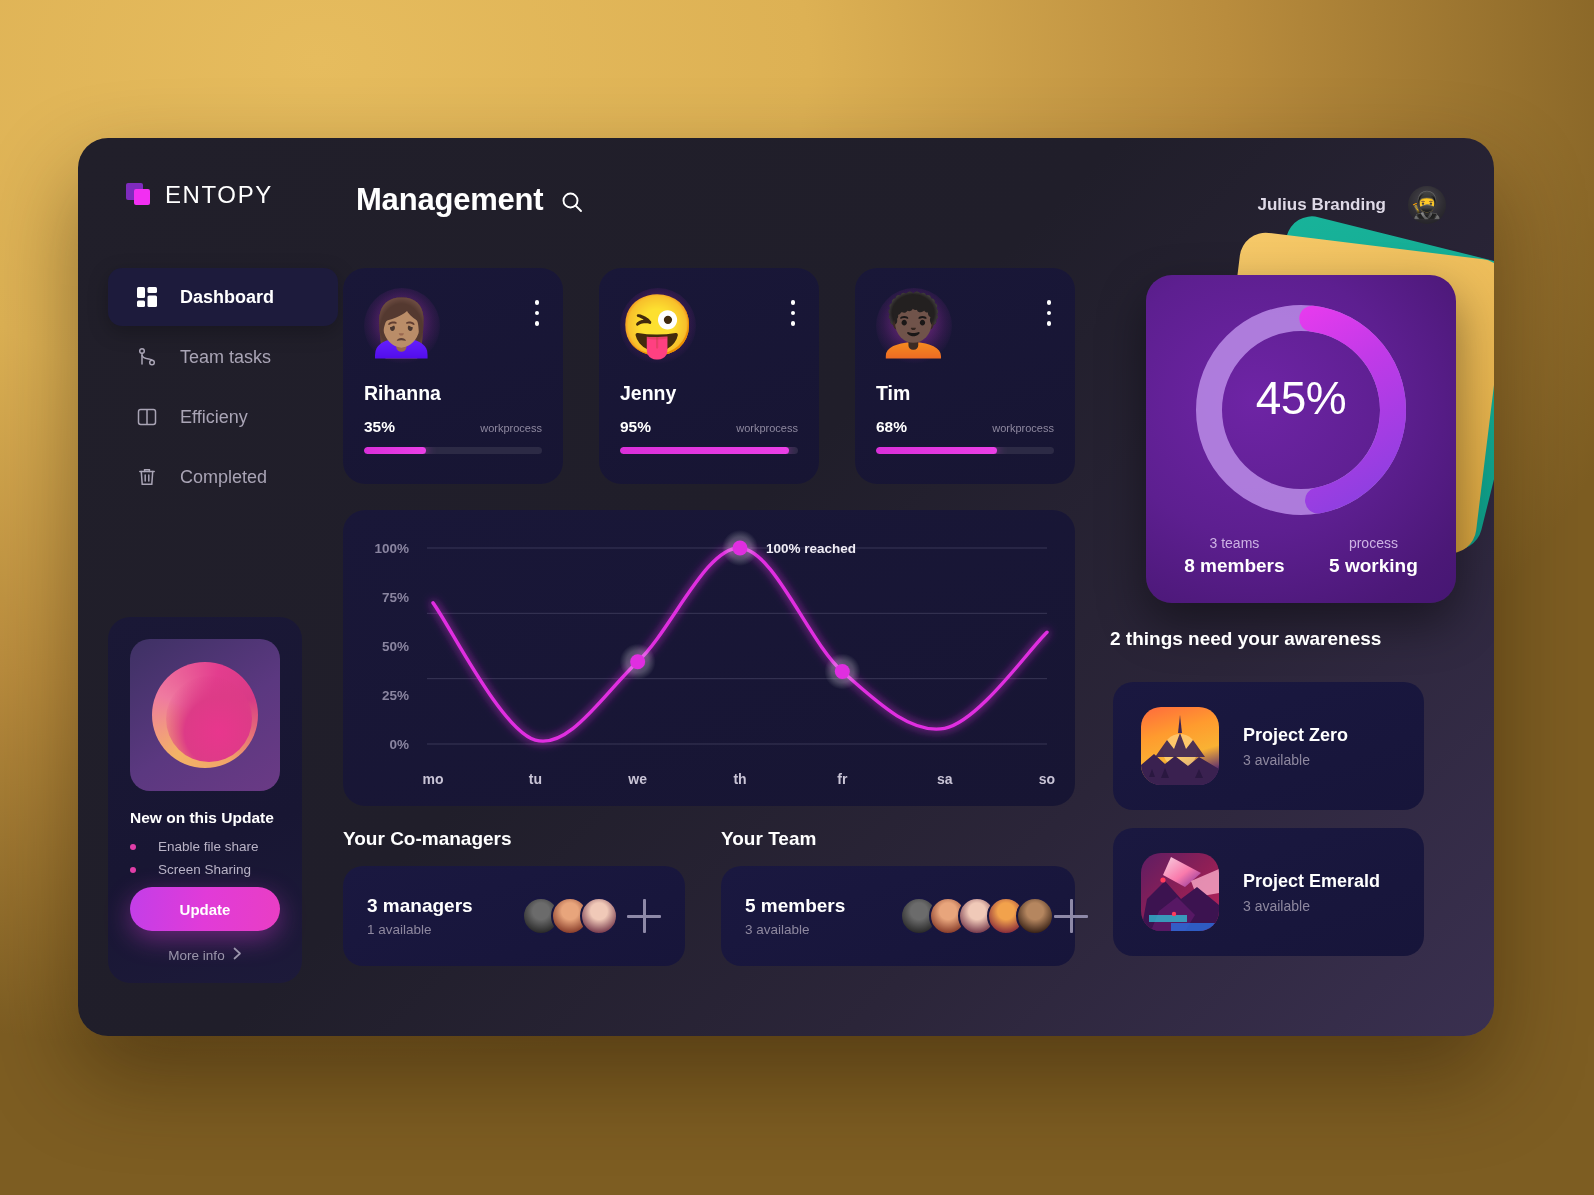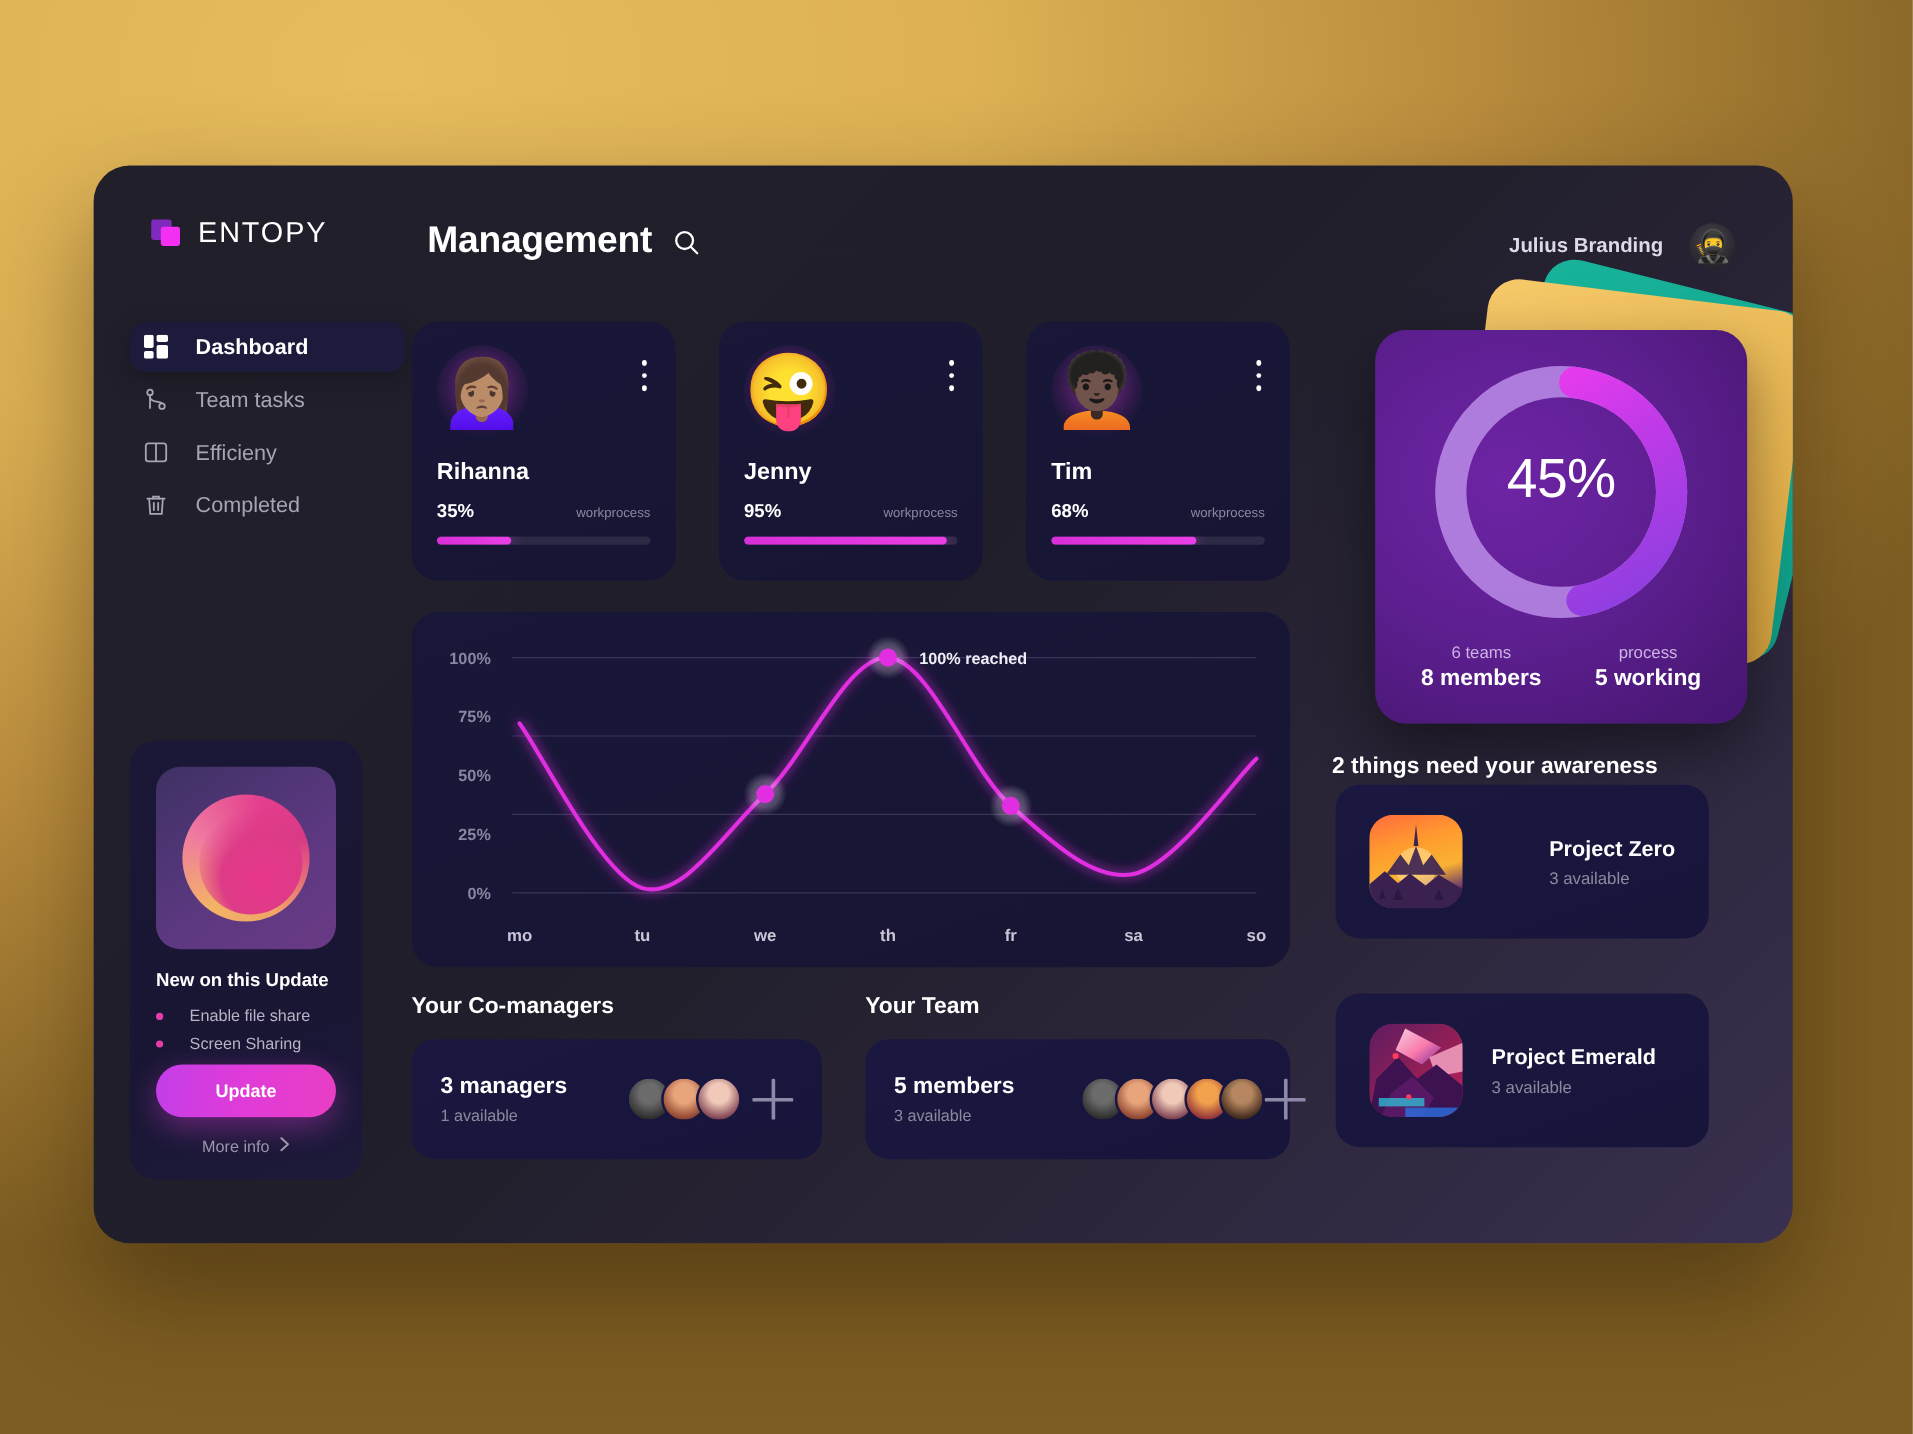--- a/index.html
+++ b/index.html
@@ -63,21 +63,21 @@
     width: 38px; height: 38px; border-radius: 50%;
     background: radial-gradient(circle at 48% 38%, #4c4a50 0%, #2f2d33 55%, #1c1b20 100%);
     display: flex; align-items: center; justify-content: center;
     font-size: 26px; line-height: 1; overflow: hidden;
   }
 
   
   #sidebar { position: absolute; left: 30px; top: 130px; width: 230px; }
   .nav-item {
     display: flex; align-items: center; gap: 22px;
-    height: 42px; padding-left: 11px; border-radius: 14px;
+    height: 58px; padding-left: 28px; border-radius: 14px;
     cursor: pointer; margin-bottom: 2px;
   }
   .nav-item .nav-label { font-size: 18px; color: #a9a4b5; font-weight: 500; }
   .nav-item.active {
     background: #1d1b3c; box-shadow: 0 6px 20px rgba(0,0,0,0.25);
   }
   .nav-item.active .nav-label { color: #fff; font-weight: 700; }
   .nav-icon { width: 22px; height: 22px; display:flex; align-items:center; justify-content:center; flex: none; }
 
   
@@ -496,34 +496,34 @@
             <stop offset="45%" stop-color="#c23ae8"></stop>
             <stop offset="100%" stop-color="#8d3fe0"></stop>
           </linearGradient>
         </defs>
         <circle cx="113" cy="113" r="92" fill="none" stroke="#bb8ce8" stroke-width="26" stroke-linecap="round" opacity="0.85"></circle>
         <circle id="ring-progress" cx="113" cy="113" r="92" fill="none" stroke="url(#ringGrad)" stroke-width="26" stroke-linecap="round" transform="rotate(-83 113 113)" stroke-dasharray="260.12387171723486 578.0530482605219"></circle>
       </svg>
       <div class="donut-pct">45%</div>
       <div class="donut-stats">
         <div class="dstat">
-          <div class="dlabel">6 teams</div>
+          <div class="dlabel">3 teams</div>
           <div class="dvalue">8 members</div>
         </div>
         <div class="dstat">
           <div class="dlabel">process</div>
           <div class="dvalue">5 working</div>
         </div>
       </div>
     </div>
   </div>
 
   <div id="awareness-title">2 things need your awareness</div>
 
-  <div class="project-card" style="top:516px;justify-content:space-between;">
+  <div class="project-card" style="top:544px;">
     <div class="project-thumb">
       <svg width="78" height="78" viewBox="0 0 78 78">
         <defs>
           <linearGradient id="pzSky" x1="0" y1="0" x2="0.3" y2="1">
             <stop offset="0%" stop-color="#ff6a3d"></stop>
               <stop offset="40%" stop-color="#ff9b2e"></stop>
             <stop offset="72%" stop-color="#f9b233"></stop>
               <stop offset="100%" stop-color="#5b2c6f"></stop>
           </linearGradient>
         </defs>

